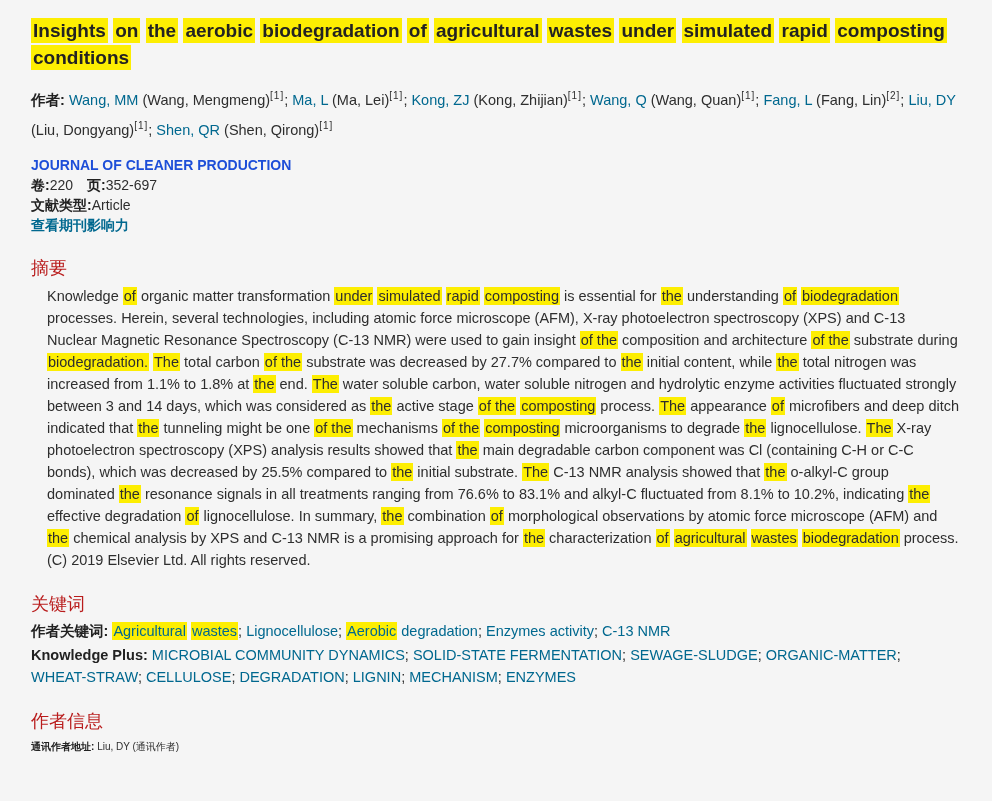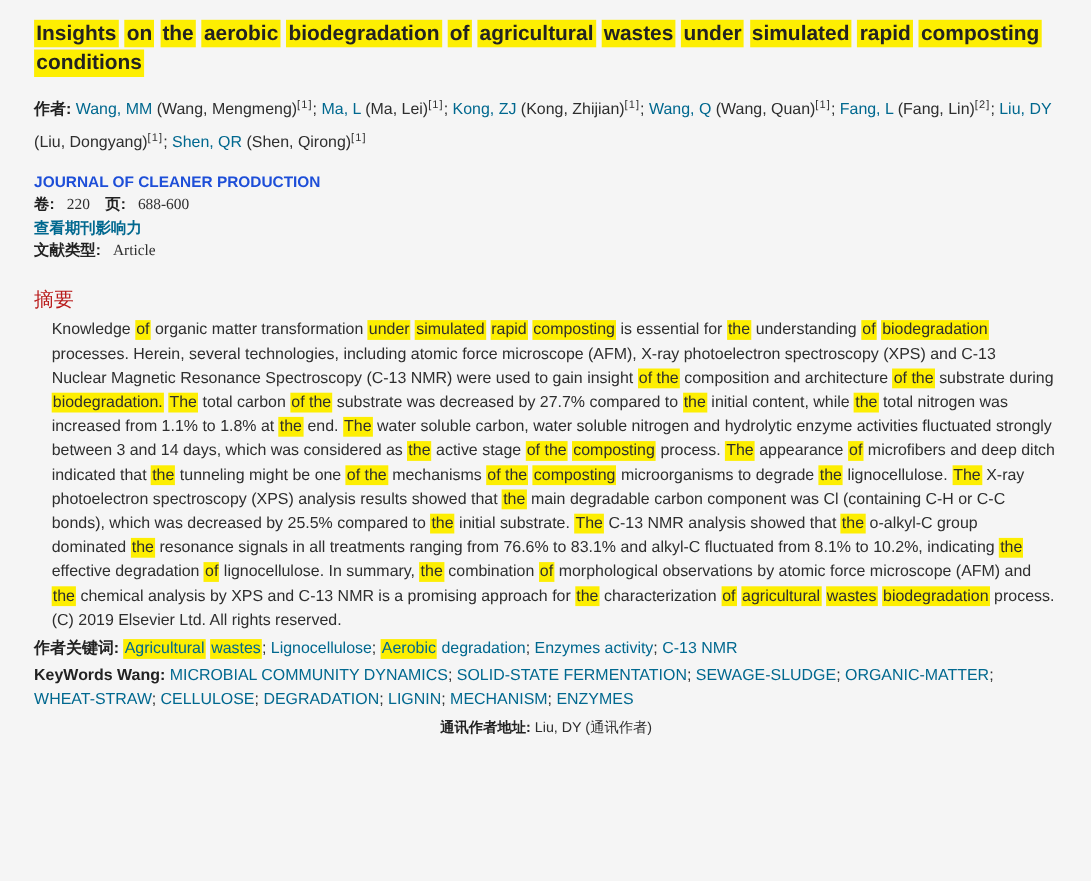--- a/index.html
+++ b/index.html
@@ -24,71 +24,73 @@
   .title .hl { padding:2px 2px; }
 
   .authors {
     margin:15px 0 0 0;
     font-size:14.5px; line-height:29px; width:930px;
   }
   .lbl { font-weight:700; color:#222;margin-top:32px; }
 
   .journal { margin-top:9px; font-size:14px; line-height:20px; }
   .jname { font-weight:700; color:#1d4ed8; }
-  .jline .val { margin-left:11px;font-family:Liberation Serif, serif; }
+  .jline .val { margin-left:0; }
   .gap { margin-left:14px; }
   .jimpact { color:var(--link, #00688f); font-weight:700; cursor:pointer; display:inline-block; }
 
   h2.sec {
     margin:21px 0 0 0;
     font-size:18px; font-weight:400; color:#b91c1c; line-height:24px;
   }
 
   .abstract {
     margin:5px 0 0 16px;
     font-size:14.5px; line-height:22px; width:912px;
   }
   .abstract .hl, .kwline .hl { padding:1px 1px; }
 
   .kwline { margin:4px 0 0 0; font-size:14.5px; line-height:22px; width:912px; }
   .kwplus { margin:2px 0 0 0; }
 
-  .reprint { margin:3px 0 0 0; font-size:13px; line-height:22px;text-align:center; }
+  .reprint { margin:3px 0 0 0; font-size:10px; line-height:22px; }
 </style>
 </head>
 <body>
 
 <div class="container">
 
   <h1 class="title"><span class="hl">Insights</span><span> </span><span class="hl">on</span><span> </span><span class="hl">the</span><span> </span><span class="hl">aerobic</span><span> </span><span class="hl">biodegradation</span><span> </span><span class="hl">of</span><span> </span><span class="hl">agricultural</span><span> </span><span class="hl">wastes</span><span> </span><span class="hl">under</span><span> </span><span class="hl">simulated</span><span> </span><span class="hl">rapid</span><span> </span><span class="hl">composting</span><br><span class="hl">conditions</span></h1>
 
   <p class="authors"><span class="lbl">作者:</span>
     <span><span class="lnk">Wang, MM</span><span> (Wang, Mengmeng)</span><span class="sup">[1]</span><span>; </span><span class="lnk">Ma, L</span><span> (Ma, Lei)</span><span class="sup">[1]</span><span>; </span><span class="lnk">Kong, ZJ</span><span> (Kong, Zhijian)</span><span class="sup">[1]</span><span>; </span><span class="lnk">Wang, Q</span><span> (Wang, Quan)</span><span class="sup">[1]</span><span>; </span><span class="lnk">Fang, L</span><span> (Fang, Lin)</span><span class="sup">[2]</span><span>; </span><span class="lnk">Liu, DY</span><span> (Liu, Dongyang)</span><span class="sup">[1]</span><span>; </span><span class="lnk">Shen, QR</span><span> (Shen, Qirong)</span><span class="sup">[1]</span></span>
   </p>
 
   <div class="journal">
     <div class="jname">JOURNAL OF CLEANER PRODUCTION</div>
     <div class="jline">
-      <span class="lbl">卷:</span><span class="val">220</span><span class="lbl gap">页:</span><span class="val">688-600</span>
+      <span class="lbl">卷:</span><span class="val">220</span><span class="lbl gap">页:</span><span class="val">352-697</span>
+    </div>
+    <div class="jline">
+      <span class="lbl">文献类型:</span><span class="val">Article</span>
     </div>
     <div class="jline">
       <span class="jimpact">查看期刊影响力</span>
-    </div>
-    <div class="jline">
-      <span class="lbl">文献类型:</span><span class="val">Article</span>
     </div>
   </div>
 
   <h2 class="sec">摘要</h2>
   <p class="abstract"><span>Knowledge </span><span class="hl">of</span><span> organic matter transformation </span><span class="hl">under</span><span> </span><span class="hl">simulated</span><span> </span><span class="hl">rapid</span><span> </span><span class="hl">composting</span><span> is essential for </span><span class="hl">the</span><span> understanding </span><span class="hl">of</span><span> </span><span class="hl">biodegradation</span><span> processes. Herein, several technologies, including atomic force microscope (AFM), X-ray photoelectron spectroscopy (XPS) and C-13 Nuclear Magnetic Resonance Spectroscopy (C-13 NMR) were used to gain insight </span><span class="hl">of the</span><span> composition and architecture </span><span class="hl">of the</span><span> substrate during </span><span class="hl">biodegradation.</span><span> </span><span class="hl">The</span><span> total carbon </span><span class="hl">of the</span><span> substrate was decreased by 27.7% compared to </span><span class="hl">the</span><span> initial content, while </span><span class="hl">the</span><span> total nitrogen was increased from 1.1% to 1.8% at </span><span class="hl">the</span><span> end. </span><span class="hl">The</span><span> water soluble carbon, water soluble nitrogen and hydrolytic enzyme activities fluctuated strongly between 3 and 14 days, which was considered as </span><span class="hl">the</span><span> active stage </span><span class="hl">of the</span><span> </span><span class="hl">composting</span><span> process. </span><span class="hl">The</span><span> appearance </span><span class="hl">of</span><span> microfibers and deep ditch indicated that </span><span class="hl">the</span><span> tunneling might be one </span><span class="hl">of the</span><span> mechanisms </span><span class="hl">of the</span><span> </span><span class="hl">composting</span><span> microorganisms to degrade </span><span class="hl">the</span><span> lignocellulose. </span><span class="hl">The</span><span> X-ray photoelectron spectroscopy (XPS) analysis results showed that </span><span class="hl">the</span><span> main degradable carbon component was Cl (containing C-H or C-C bonds), which was decreased by 25.5% compared to </span><span class="hl">the</span><span> initial substrate. </span><span class="hl">The</span><span> C-13 NMR analysis showed that </span><span class="hl">the</span><span> o-alkyl-C group dominated </span><span class="hl">the</span><span> resonance signals in all treatments ranging from 76.6% to 83.1% and alkyl-C fluctuated from 8.1% to 10.2%, indicating </span><span class="hl">the</span><span> effective degradation </span><span class="hl">of</span><span> lignocellulose. In summary, </span><span class="hl">the</span><span> combination </span><span class="hl">of</span><span> morphological observations by atomic force microscope (AFM) and </span><span class="hl">the</span><span> chemical analysis by XPS and C-13 NMR is a promising approach for </span><span class="hl">the</span><span> characterization </span><span class="hl">of</span><span> </span><span class="hl">agricultural</span><span> </span><span class="hl">wastes</span><span> </span><span class="hl">biodegradation</span><span> process. (C) 2019 Elsevier Ltd. All rights reserved.</span></p>
 
+  <h2 class="sec">关键词</h2>
   <p class="kwline"><span class="lbl">作者关键词:</span>
     <span><span class="hl lnk">Agricultural</span><span class="lnk"> </span><span class="hl lnk">wastes</span><span>; </span><span class="lnk">Lignocellulose</span><span>; </span><span class="hl lnk">Aerobic</span><span class="lnk"> degradation</span><span>; </span><span class="lnk">Enzymes activity</span><span>; </span><span class="lnk">C-13 NMR</span></span>
   </p>
-  <p class="kwline kwplus"><span class="lbl">KeyWords Wang:</span>
+  <p class="kwline kwplus"><span class="lbl">Knowledge Plus:</span>
     <span><span class="lnk">MICROBIAL COMMUNITY DYNAMICS</span><span>; </span><span class="lnk">SOLID-STATE FERMENTATION</span><span>; </span><span class="lnk">SEWAGE-SLUDGE</span><span>; </span><span class="lnk">ORGANIC-MATTER</span><span>; </span><span class="lnk">WHEAT-STRAW</span><span>; </span><span class="lnk">CELLULOSE</span><span>; </span><span class="lnk">DEGRADATION</span><span>; </span><span class="lnk">LIGNIN</span><span>; </span><span class="lnk">MECHANISM</span><span>; </span><span class="lnk">ENZYMES</span></span>
   </p>
 
+  <h2 class="sec">作者信息</h2>
   <p class="reprint"><span class="lbl">通讯作者地址:</span>
     <span>Liu, DY (通讯作者)</span>
   </p>
 
 </div>
 
 </body></html>

